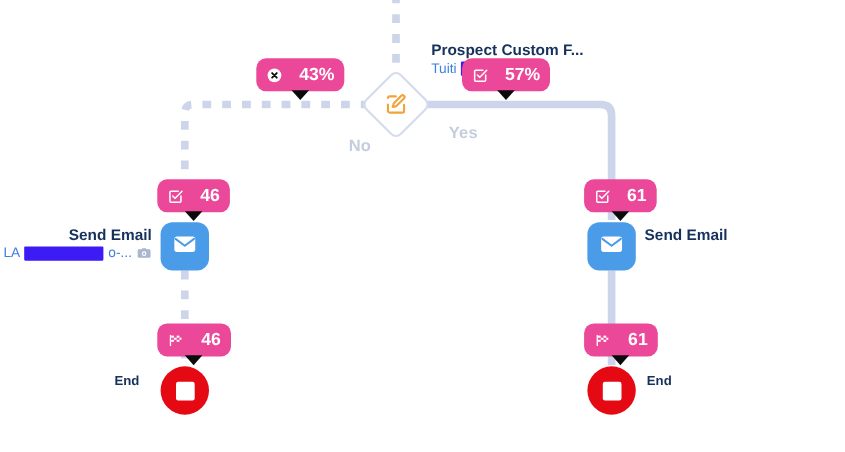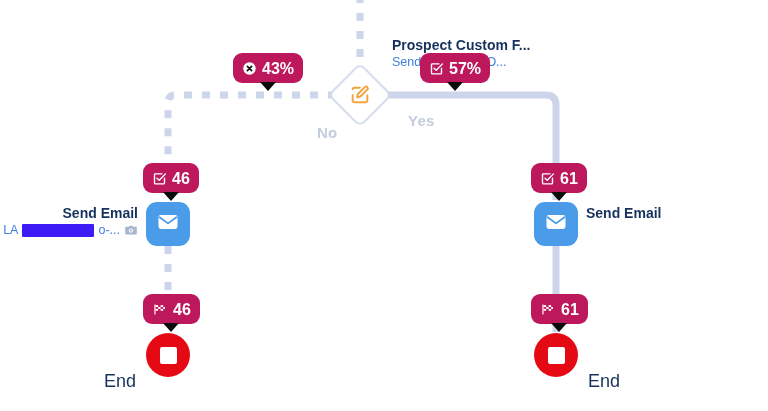--- a/index.html
+++ b/index.html
@@ -95,38 +95,37 @@
   .redact {
     display: inline-block;
     background: #3d1bf5;
     height: 13px;
     vertical-align: -2px;
     border-radius: 1px;
   }
 
   .end-label {
     position: absolute;
-    font-size: 18px;
-    font-weight: normal;
+    font-size: 12px;
+    font-weight: bold;
     color: #16325c;
     white-space: nowrap;
-    margin-top: 32px;
   }
 
   
   .badge {
     position: absolute;
-    background: #be185d;
+    background: #ec4899;
     color: #ffffff;
     border-radius: 9px;
     height: 30px;
     padding: 0 9px;
     display: flex;
     align-items: center;
-    gap: 5px;
+    gap: 15px;
     font-size: 16px;
     font-weight: bold;
     white-space: nowrap;
   }
   .badge::after {
     content: "";
     position: absolute;
     left: 50%;
     bottom: -8px;
     transform: translateX(-50%);
@@ -166,21 +165,21 @@
           <path d="M20 12.4v6A1.6 1.6 0 0 1 18.4 20H5.6A1.6 1.6 0 0 1 4 18.4V12"></path>
           <path d="M17.2 3.4a1.9 1.9 0 0 1 2.7 2.7L12.4 13.6l-3.6.9.9-3.6z"></path>
         </svg>
       </span>
     </div>
   </div>
 
   <div class="node-text" style="left:392px; top:37px;">
     <div class="title">Prospect Custom F...</div>
     <div class="subtitle">
-      <span>Send</span>
+      <span>Tuiti</span>
       <span class="redact" style="width:44px;"></span>
       <span>ty O...</span>
     </div>
   </div>
 
   <div class="branch-label" style="left:317px; top:112px;margin-top:12px;">No</div>
   <div class="branch-label" style="left:408px; top:112px;">Yes</div>
 
   <div class="badge" style="left:233px; top:53px;">
     <span class="bico">

